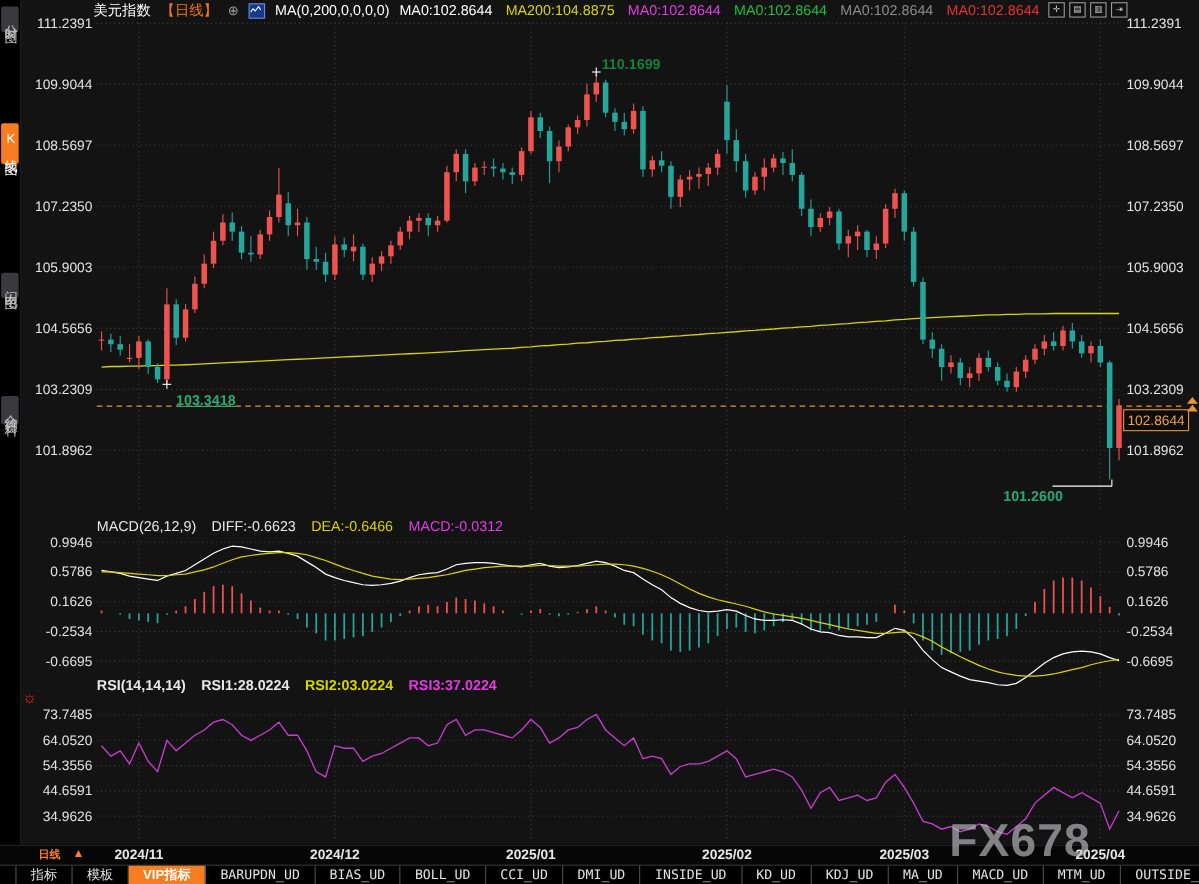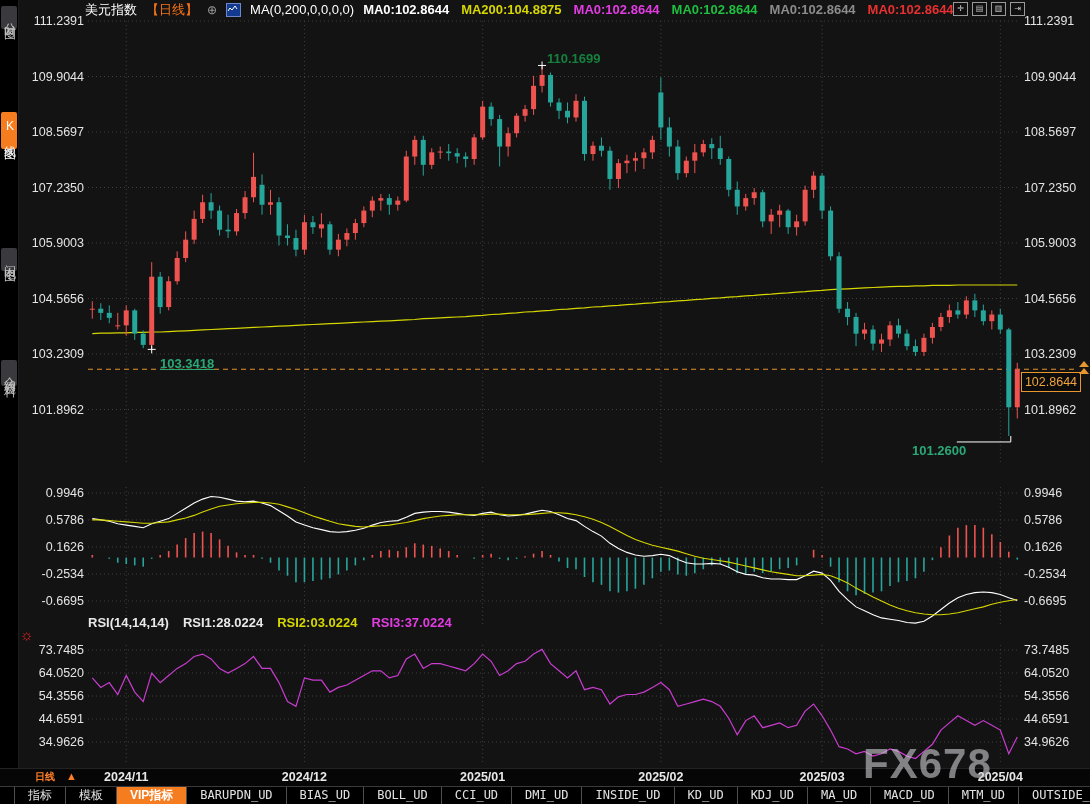--- a/index.html
+++ b/index.html
@@ -449,21 +449,21 @@
   <div id="header">
     <span id="symbol">美元指数</span>
     <span id="period-tag">【日线】</span>
     <span class="circle-plus">⊕</span>
     <span class="mini-chart-icon">
         <svg width="11" height="10">
           <polyline points="1,7 3,4 5,6 8,2 10,5" fill="none" stroke="#fff" stroke-width="1"></polyline>
         </svg>
       </span>
     <span id="formula">MA(0,200,0,0,0,0)</span>
-    <span id="ma-items" style="display:flex;gap:12px;font-weight:bold;">
+    <span id="ma-items" style="display:flex;gap:12px;">
         <span class="ma-item" style="color: rgb(255, 255, 255);">MA0:102.8644</span>
         <span class="ma-item" style="color: rgb(214, 214, 0);">MA200:104.8875</span>
         <span class="ma-item" style="color: rgb(226, 60, 226);">MA0:102.8644</span>
         <span class="ma-item" style="color: rgb(31, 191, 63);">MA0:102.8644</span>
         <span class="ma-item" style="color: rgb(140, 140, 140);">MA0:102.8644</span>
         <span class="ma-item" style="color: rgb(233, 48, 48);">MA0:102.8644</span>
       </span>
   </div>
   <div id="win-icons">
       <div class="win-icon">✛</div>
@@ -472,20 +472,26 @@
       <div class="win-icon">⇥</div>
     </div>
 
   <div id="sidebar">
       <div class="side-tab" style="top: 6px;">分时图</div>
       <div class="side-tab active" style="top: 112px;">K线图</div>
       <div class="side-tab" style="top: 248px;">闪电图</div>
       <div class="side-tab" style="top: 360px;">合约资料</div>
     </div>
 
+  <div class="panel-title" style="left:88px;top:471px;">
+    <span class="t-white">MACD(26,12,9)</span>
+    <span class="t-white">DIFF:-0.6623</span>
+    <span class="t-yellow">DEA:-0.6466</span>
+    <span class="t-magenta">MACD:-0.0312</span>
+  </div>
   <div class="panel-title" style="left:88px;top:615px;font-weight:bold;">
     <span class="t-white">RSI(14,14,14)</span>
     <span class="t-white">RSI1:28.0224</span>
     <span class="t-yellow">RSI2:03.0224</span>
     <span class="t-magenta">RSI3:37.0224</span>
   </div>
   <div id="sun-icon">☼</div>
 
   <div class="anno anno-red" style="left:547px;top:51px;">110.1699</div>
   <div class="anno anno-green" style="left:160px;top:356px;text-decoration:underline;">103.3418</div>

